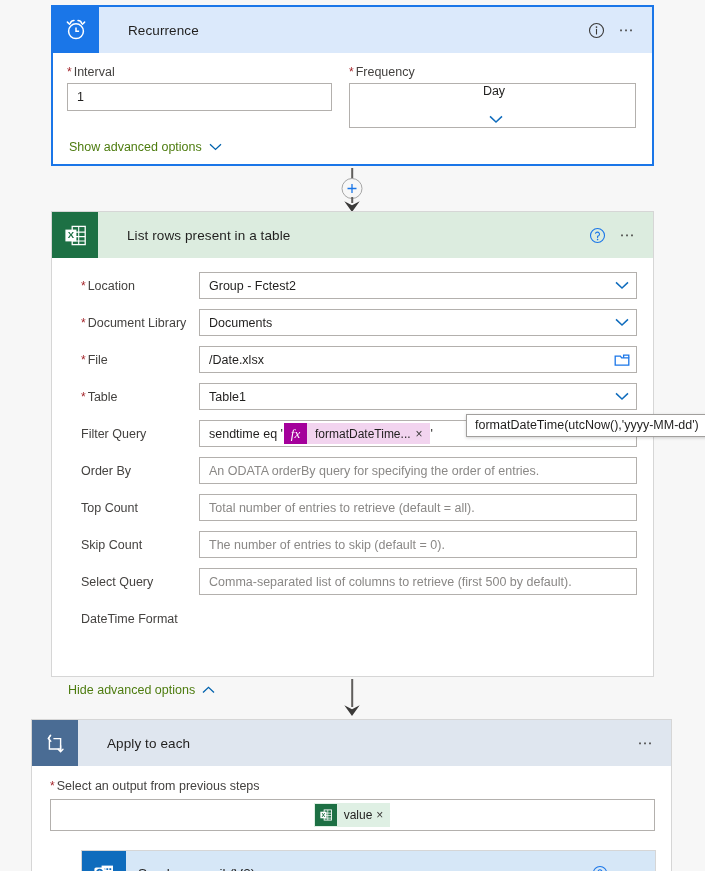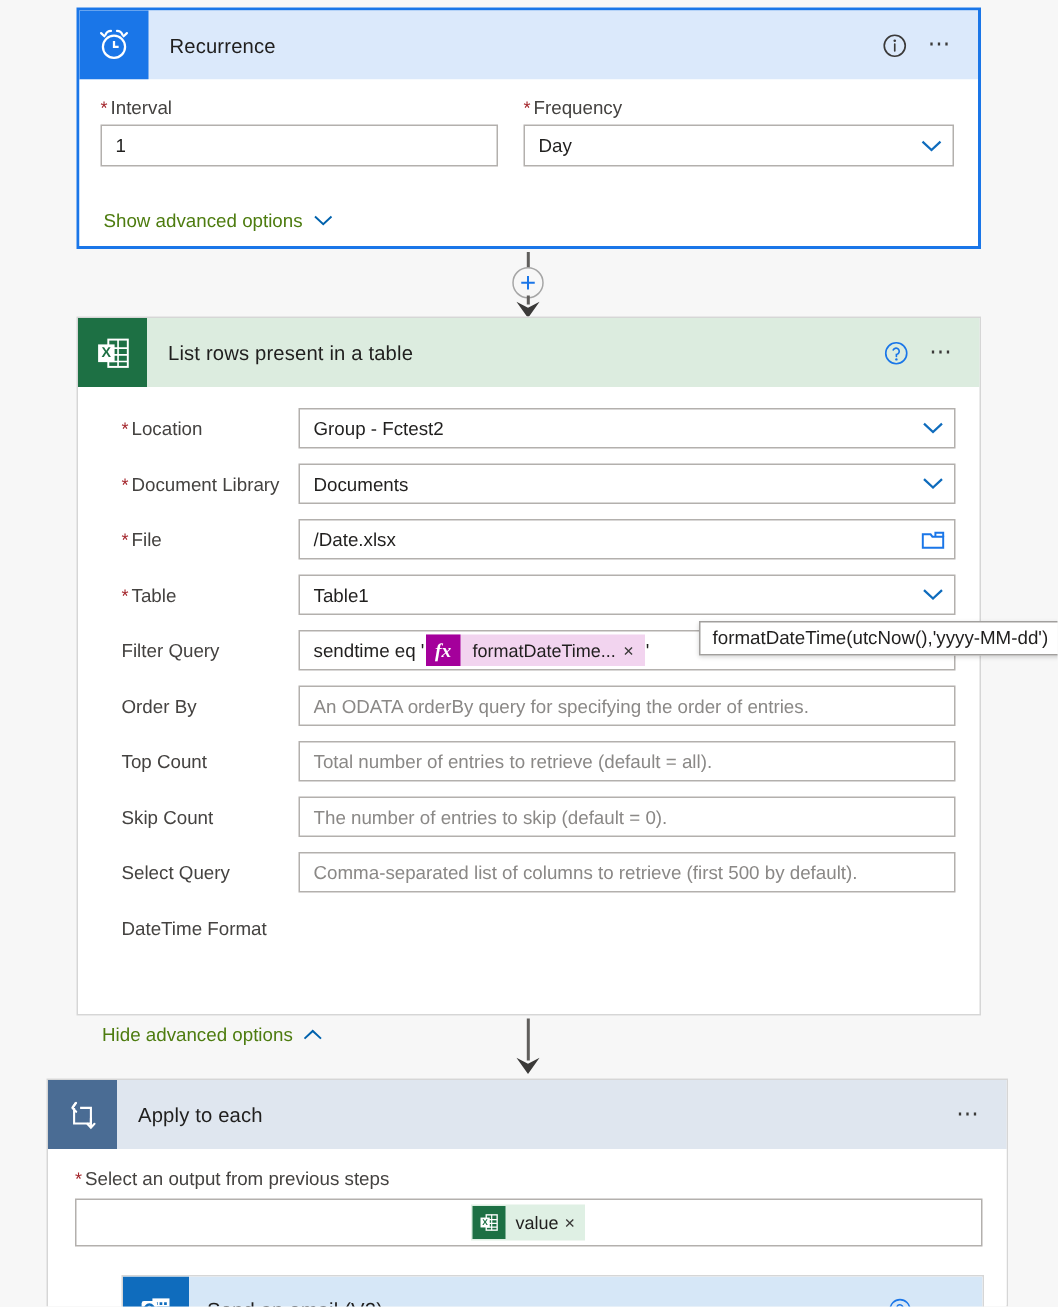--- a/index.html
+++ b/index.html
@@ -33,21 +33,21 @@
   .card-icon {
     width: 46px;
     height: 46px;
     flex: 0 0 46px;
     display: flex;
     align-items: center;
     justify-content: center;
   }
   .card-title {
     flex: 1 1 auto;
-    padding-left: 14px;
+    padding-left: 29px;
     font-size: 13.5px;
     color: #201f1e;
     letter-spacing: .1px;
   }
   .hdr-actions {
     display: flex;
     align-items: center;
     gap: 14px;
     padding-right: 16px;
   }
@@ -120,21 +120,21 @@
     vertical-align: middle;
   }
   .chip-fx {
     width: 23px; height: 21px;
     background: #a4009b;
     color: #fff;
     display: flex; align-items: center; justify-content: center;
     font-family: "Liberation Serif", serif;
     font-style: italic;
     font-size: 13px;
-    font-weight: bold;
+    font-weight: normal;
   }
   .chip-txt {
     padding: 0 5px 0 8px;
     font-size: 12px;
     color: #201f1e;
   }
   .chip-x { padding-right: 7px; font-size: 12px; color: #3b3a39; cursor: pointer; }
 
   .chip-green { background: #dff0e4; }
   .chip-green .chip-txt { padding: 0 4px 0 7px; }
@@ -212,21 +212,21 @@
       </div>
       <div class="field" style="height:28px;">
         <span class="val">1</span>
       </div>
     </div>
 
     <div style="position:absolute; left:296px; top:12px; width:287px;">
       <div style="font-size:12.5px; color:#444240; margin-bottom:4px;">
         <span class="req">*</span><span>Frequency</span>
       </div>
-      <div class="field" style="height:28px;">
+      <div class="field" style="height:45px;flex-direction:column;">
         <span class="val">Day</span>
         <span class="chev">
           <svg width="14" height="9" viewBox="0 0 14 9" fill="none" stroke="#0f6cbd" stroke-width="1.5">
               <path d="M1 1.4 L7 7 L13 1.4"></path>
             </svg>
         </span>
       </div>
     </div>
 
     <div class="adv-link" style="position:absolute; left:16px; top:87px;">

